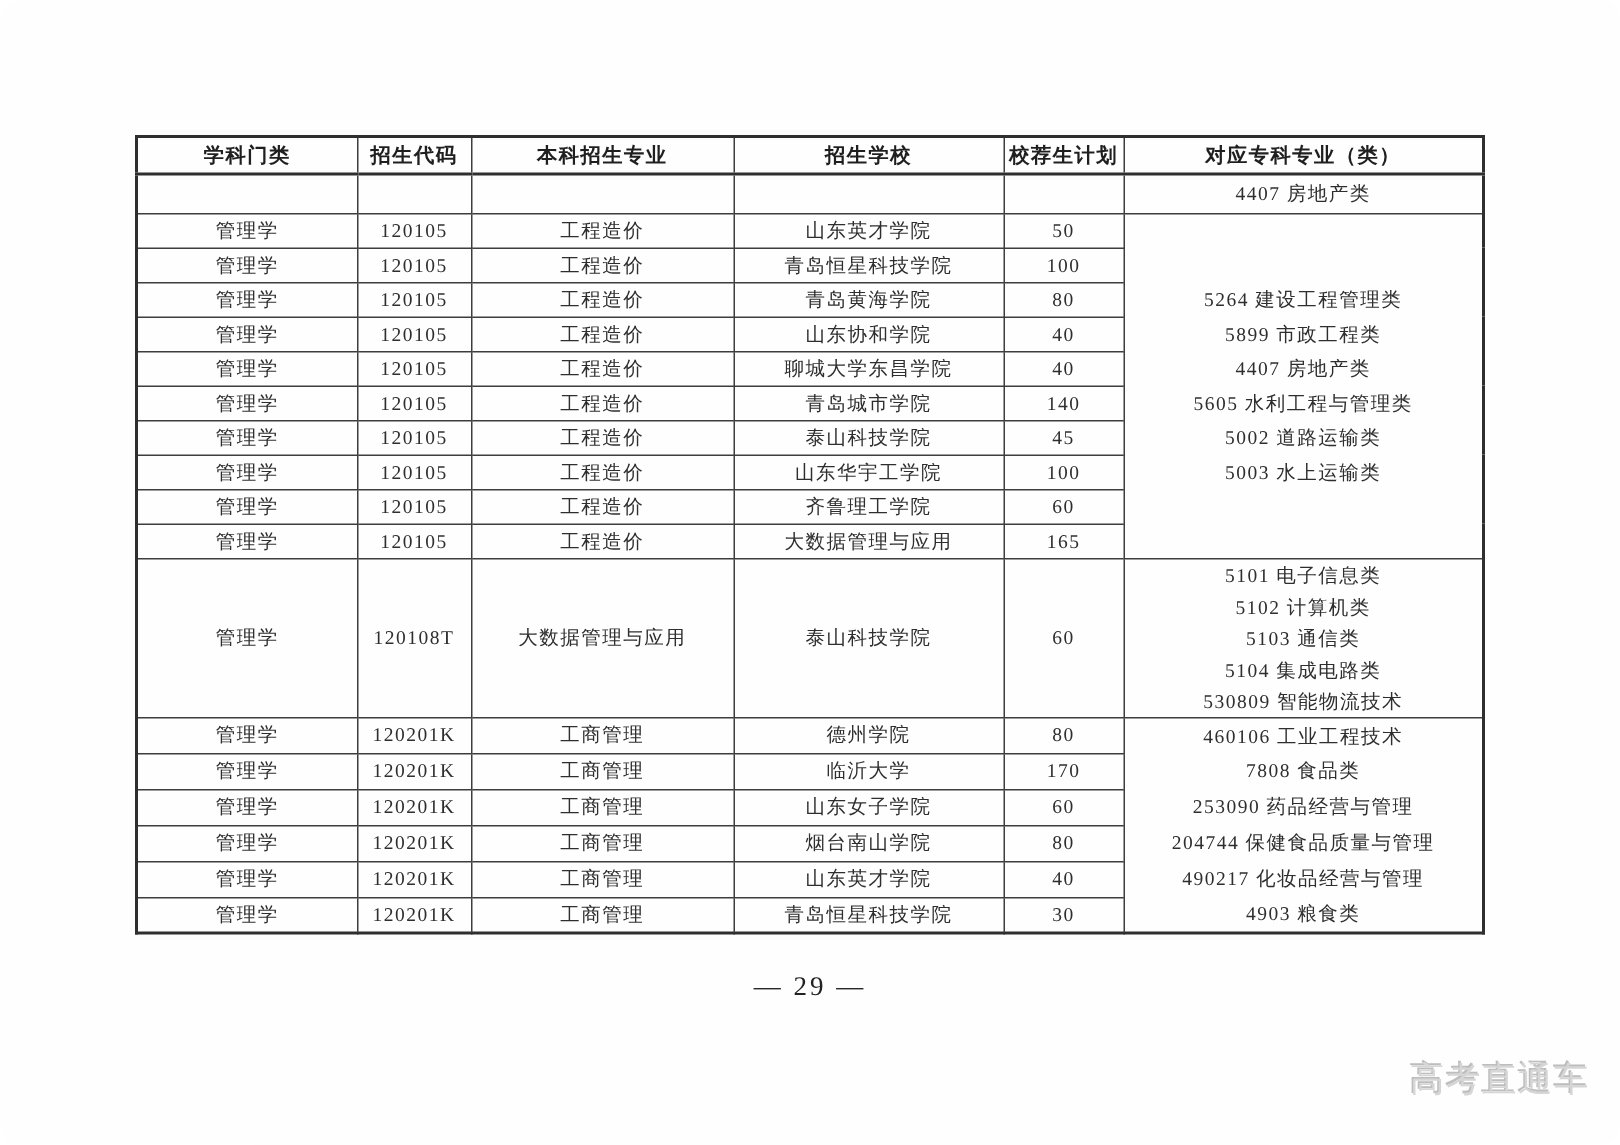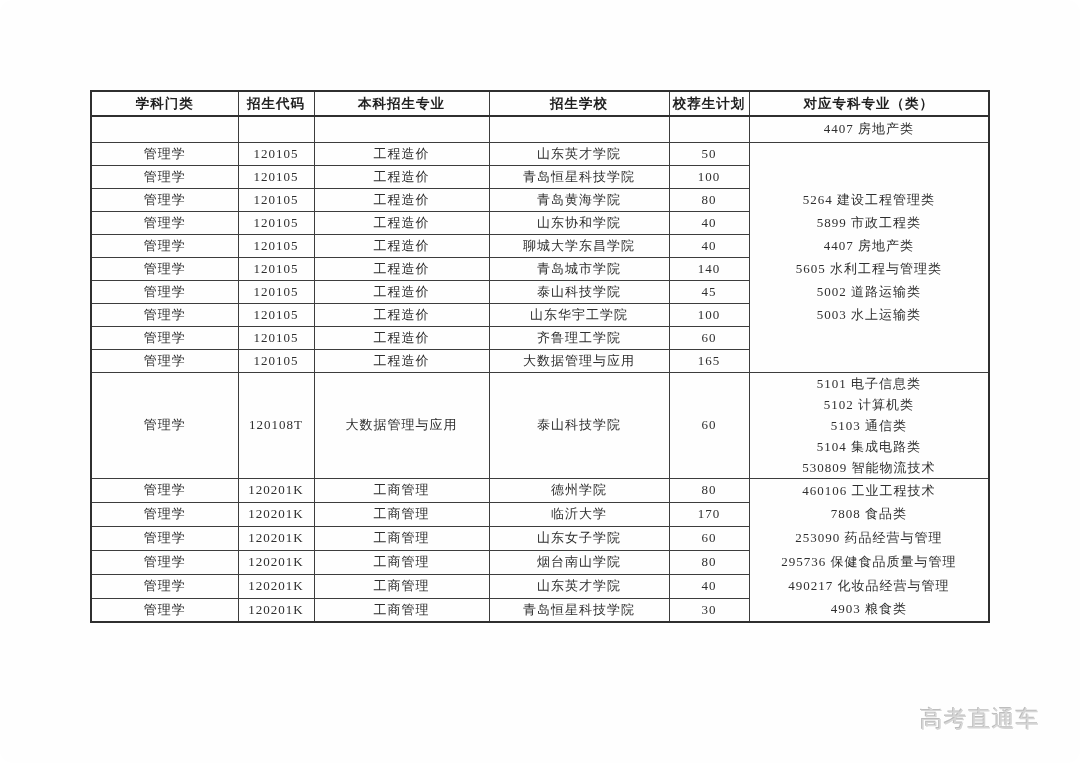--- a/index.html
+++ b/index.html
@@ -66,21 +66,21 @@
     left: 0; right: 0;
     top: 647px;
     text-align: center;
     font-size: 18px;
     color: #222;
     letter-spacing: 2px;
     font-family: "Liberation Serif", "DejaVu Serif", serif;
   }
   .watermark {
     position: absolute;
-    right: 40px;
+    right: 20px;
     top: 704px;
     font-size: 23px;
     font-family: "Liberation Sans", "DejaVu Sans", sans-serif;
     color: #d6d6d6;
     text-shadow: -1px -1px 0 #bdbdbd, 1px 1px 0 #ffffff;
     letter-spacing: 1px;
   }
 </style>
 </head>
 <body>
@@ -213,21 +213,21 @@
       <tr class="s3-row">
         <td>管理学</td>
         <td>120201K</td>
         <td>工商管理</td>
         <td>德州学院</td>
         <td>80</td>
         <td class="majors-cell s3" rowspan="6">
           <div class="major-line">460106 工业工程技术</div>
           <div class="major-line">7808 食品类</div>
           <div class="major-line">253090 药品经营与管理</div>
-          <div class="major-line">295736 保健食品质量与管理</div>
+          <div class="major-line">204744 保健食品质量与管理</div>
           <div class="major-line">490217 化妆品经营与管理</div>
           <div class="major-line">4903 粮食类</div>
         </td>
       </tr>
       <tr class="s3-row">
         <td>管理学</td>
         <td>120201K</td>
         <td>工商管理</td>
         <td>临沂大学</td>
         <td>170</td>
@@ -256,16 +256,17 @@
       <tr class="s3-row">
         <td>管理学</td>
         <td>120201K</td>
         <td>工商管理</td>
         <td>青岛恒星科技学院</td>
         <td>30</td>
       </tr>
     </tbody>
   </table>
 
+  <div class="page-number">— 29 —</div>
 
   <div class="watermark">高考直通车</div>
 
 </div>
 
 </body></html>

